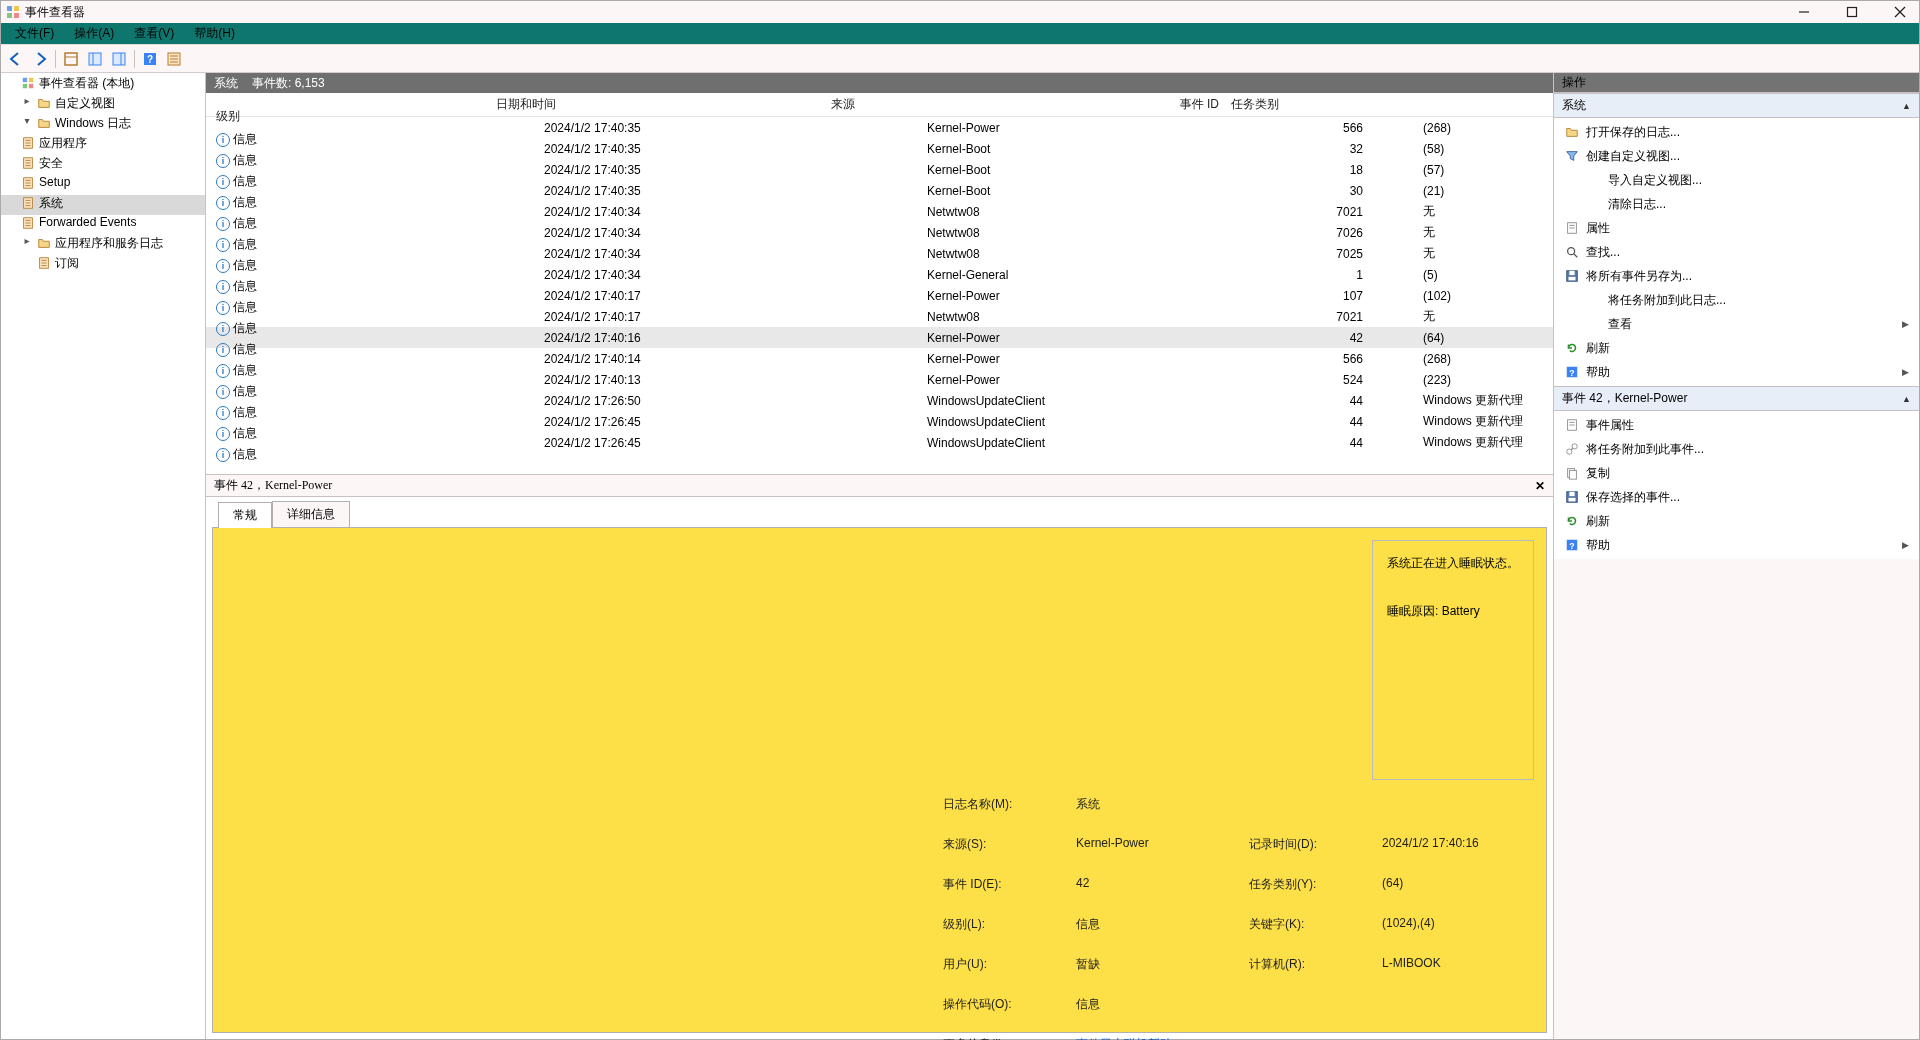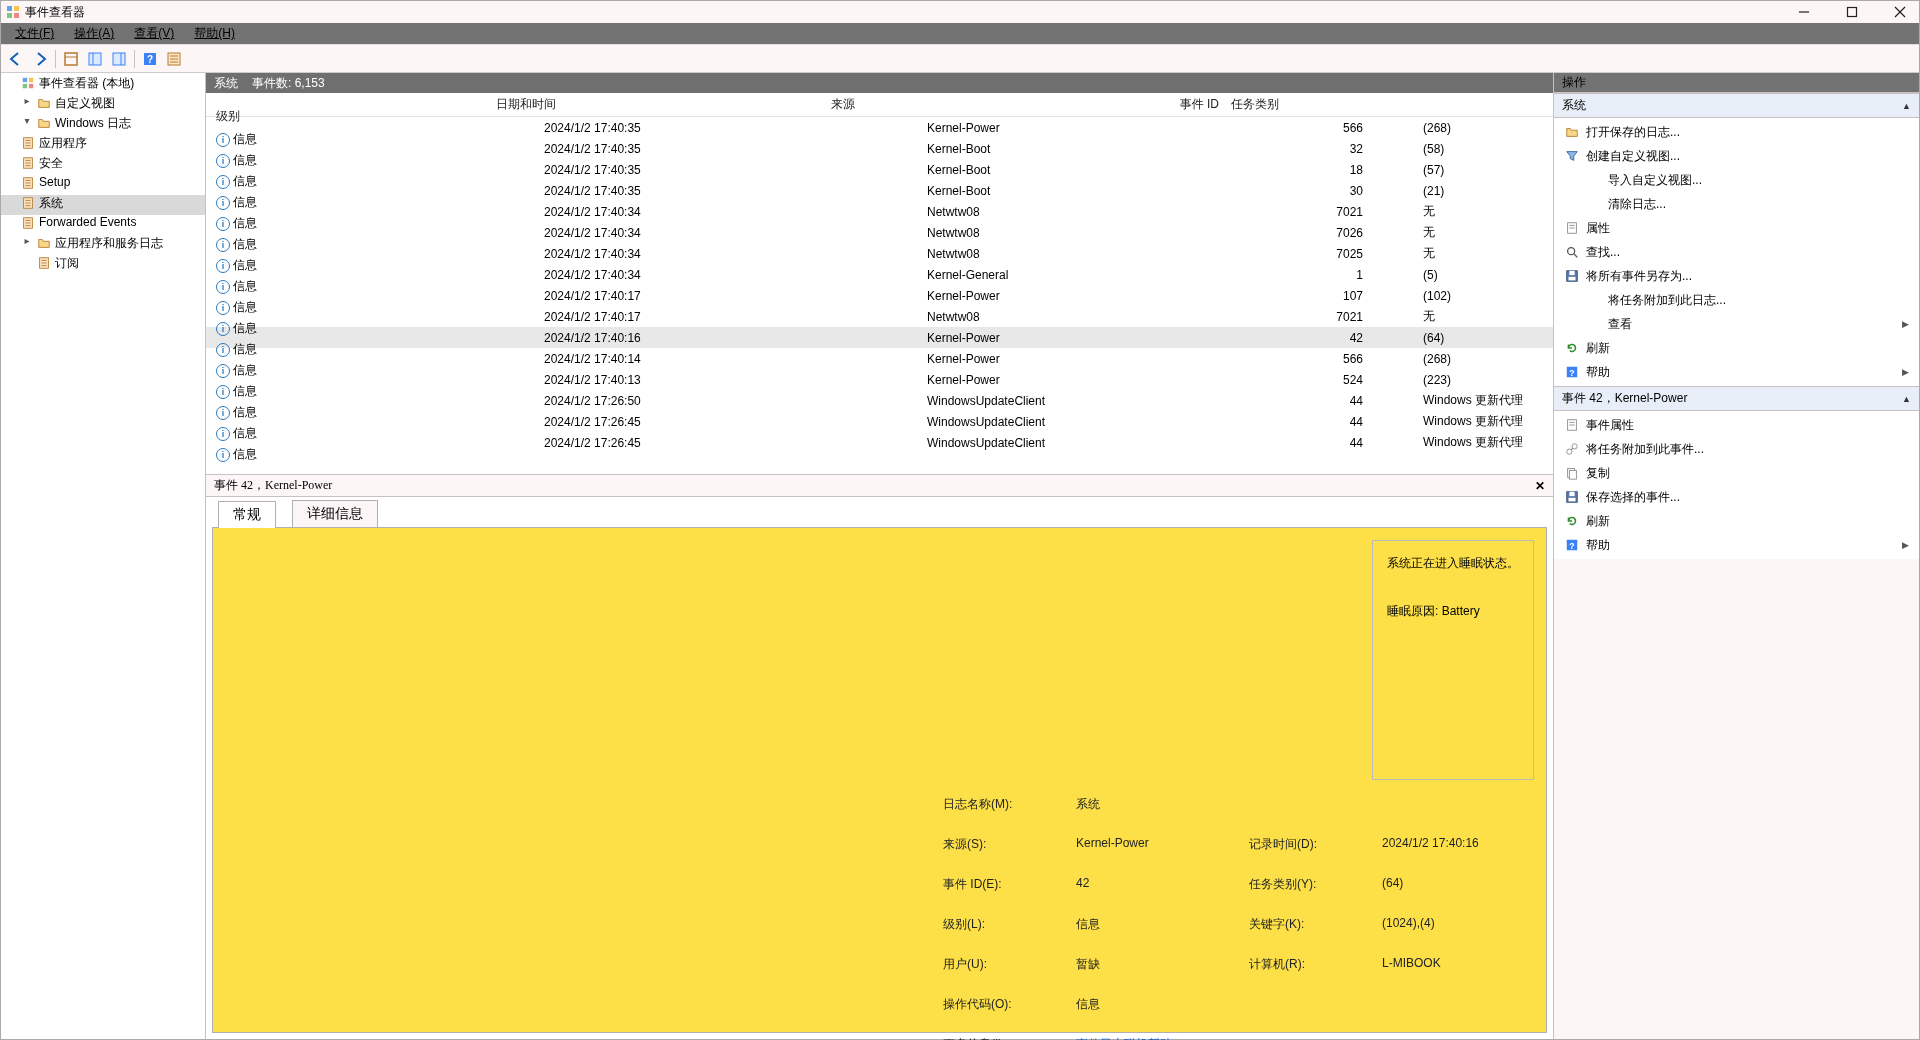--- a/index.html
+++ b/index.html
@@ -8,21 +8,21 @@
 
 
 .titlebar { height: 22px; display: flex; align-items: center; padding: 0 4px; background: #fdf6f7; }
 .titlebar .icon { width: 16px; height: 16px; margin-right: 4px; }
 .titlebar .caption { flex: 1; font-size: 12px; }
 .titlebar .winbtns { display: flex; gap: 18px; }
 .titlebar .winbtn { width: 30px; height: 22px; display: flex; align-items: center; justify-content: center; cursor: default; }
 .titlebar .winbtn svg { width: 12px; height: 12px; }
 
 
-.menubar { height: 22px; display: flex; align-items: flex-start; padding: 0 4px; background: #737373; border-bottom: 1px solid #e5dcdf; gap: 0; text-decoration: underline; }
+.menubar { height: 22px; display: flex; align-items: flex-start; padding: 0 4px; background: #0f766e; border-bottom: 1px solid #e5dcdf; gap: 0; }
 .menubar .menuitem { padding: 2px 10px; cursor: default; }
 
 
 .toolbar { height: 28px; display: flex; align-items: center; padding: 2px 4px; background: #fdf6f7; border-bottom: 1px solid #d3cacb; gap: 2px; }
 .toolbar .tbtn { width: 22px; height: 22px; display: flex; align-items: center; justify-content: center; cursor: default; }
 .toolbar .sep { width: 1px; height: 18px; background: #c8c0c2; margin: 0 2px; }
 
 
 .body { flex: 1; display: flex; min-height: 0; }
 .tree { width: 205px; border-right: 1px solid #c8c0c2; background: #fff; padding: 2px 0; overflow-y: auto; }
@@ -52,21 +52,21 @@
 .evrow .cell { padding: 0 6px; white-space: nowrap; overflow: hidden; }
 .evrow .info-icon { width: 14px; height: 14px; border: 1px solid #2a7ac0; border-radius: 50%; color: #2a7ac0; font-size: 9px; font-weight: bold; display: inline-flex; align-items: center; justify-content: center; margin-right: 3px; }
 
 
 .detail { flex: 1; display: flex; flex-direction: column; min-height: 0; }
 .detail-header { height: 22px; display: flex; align-items: center; padding: 0 8px; border-bottom: 1px solid #c8c0c2; background: #fdf6f7; justify-content: space-between; }
 .detail-header .title { font-family: SimSun, serif; font-size: 12px; }
 .detail-header .close { cursor: default; font-weight: bold; }
 .detail-body { flex: 1; padding: 6px; display: flex; flex-direction: column; min-height: 0; }
 .tabs { display: flex; height: 24px; align-items: flex-end; margin-left: 6px; }
-.tab { padding: 4px 14px; border: 1px solid #b3afb1; border-bottom: none; background: #fdf6f7; margin-right: 16px; cursor: default; font-size: 14px; }
+.tab { padding: 4px 14px; border: 1px solid #b3afb1; border-bottom: none; background: #fdf6f7; margin-right: 0; cursor: default; font-size: 12px; }
 .tab.active { background: #fff; position: relative; top: 1px; }
 .tabcontent { flex: 1; border: 1px solid #b3afb1; background: #fde047; padding: 0; display: flex; flex-direction: column; min-height: 0; align-items: flex-end; }
 .msgbox { border: 1px solid #bbb; margin: 12px; padding: 10px 14px; min-height: 240px; white-space: pre-wrap; line-height: 2.0; }
 .props { margin: 4px 14px 14px; display: grid; grid-template-columns: 110px 150px 110px 150px; row-gap: 8px; column-gap: 8px; gap: 23px; }
 .props .lbl { color: #222; }
 .props .val { color: #222; }
 .props a { color: #0b57d0; text-decoration: underline; }
 
 
 .actions { width: 365px; background: #fdf6f7; display: flex; flex-direction: column; }

